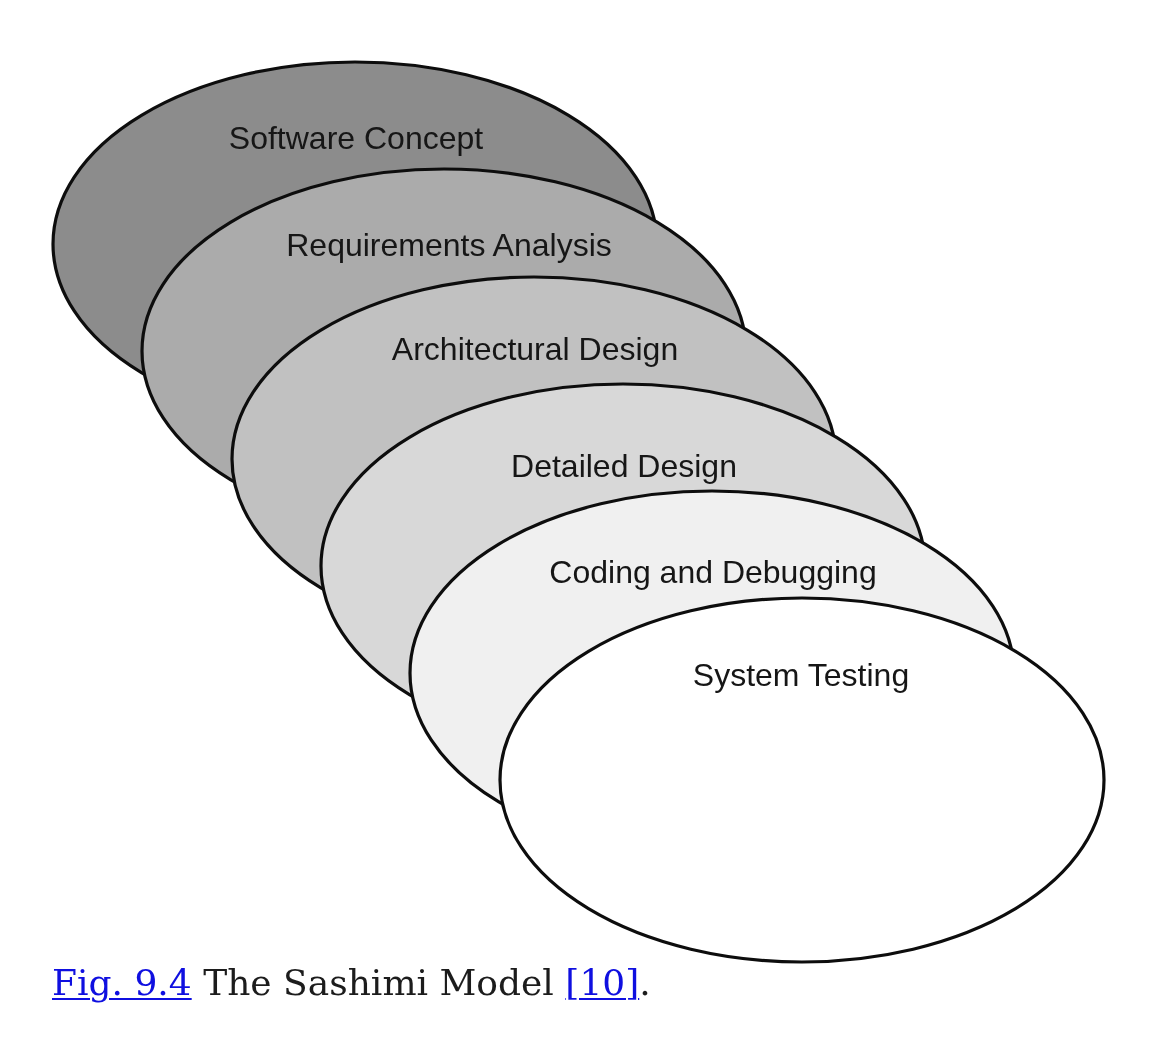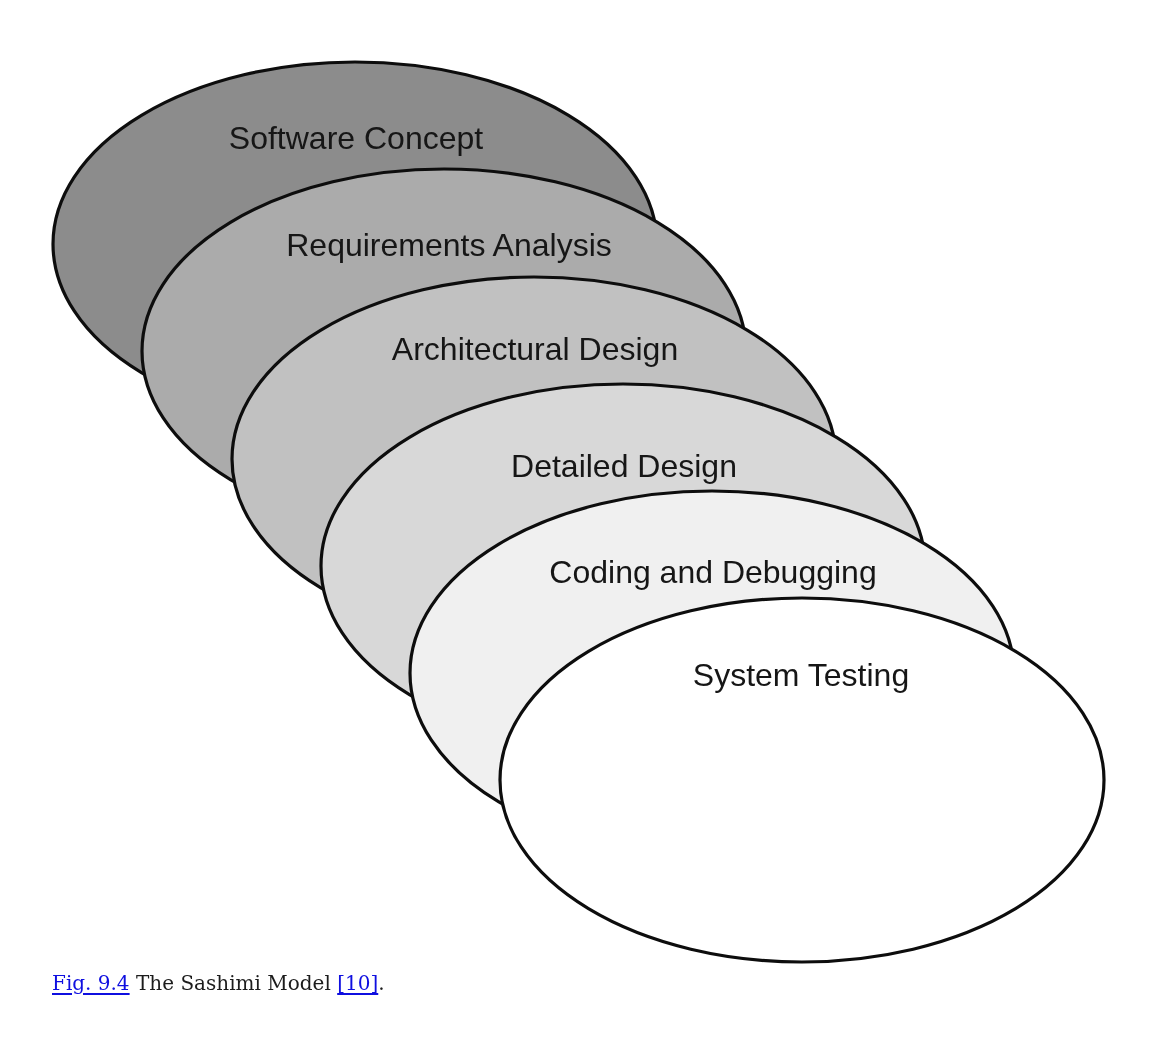--- a/index.html
+++ b/index.html
@@ -27,21 +27,21 @@
   .diagram text {
     font-family: "Liberation Sans", sans-serif;
     font-size: 32px;
     text-anchor: middle;
   }
   .caption {
     position: absolute;
     left: 52px;
     top: 966px;
     font-family: "DejaVu Serif", serif;
-    font-size: 20px;
+    font-size: 36px;
     line-height: 34px;
     color: #1c1c1c;
     white-space: nowrap;
   }
   .caption a {
     color: #0f0fe0;
     text-decoration: underline;
     text-decoration-thickness: 2px;
     text-underline-offset: 3px;
     cursor: pointer;

